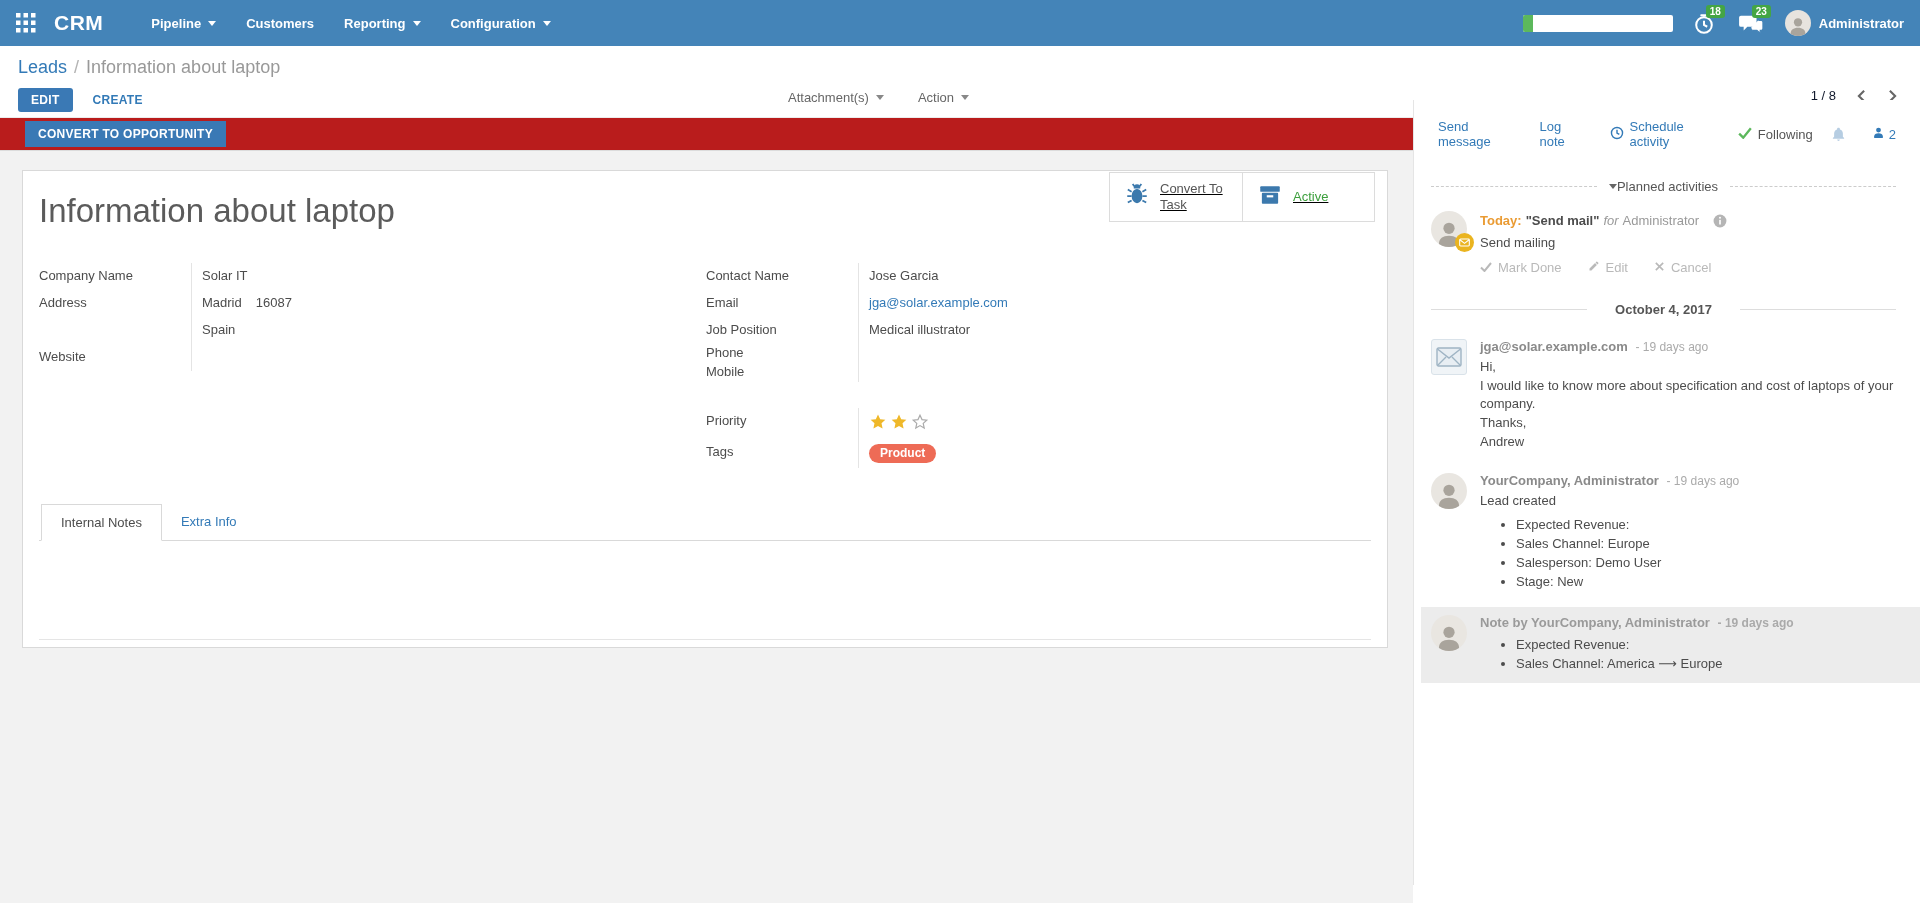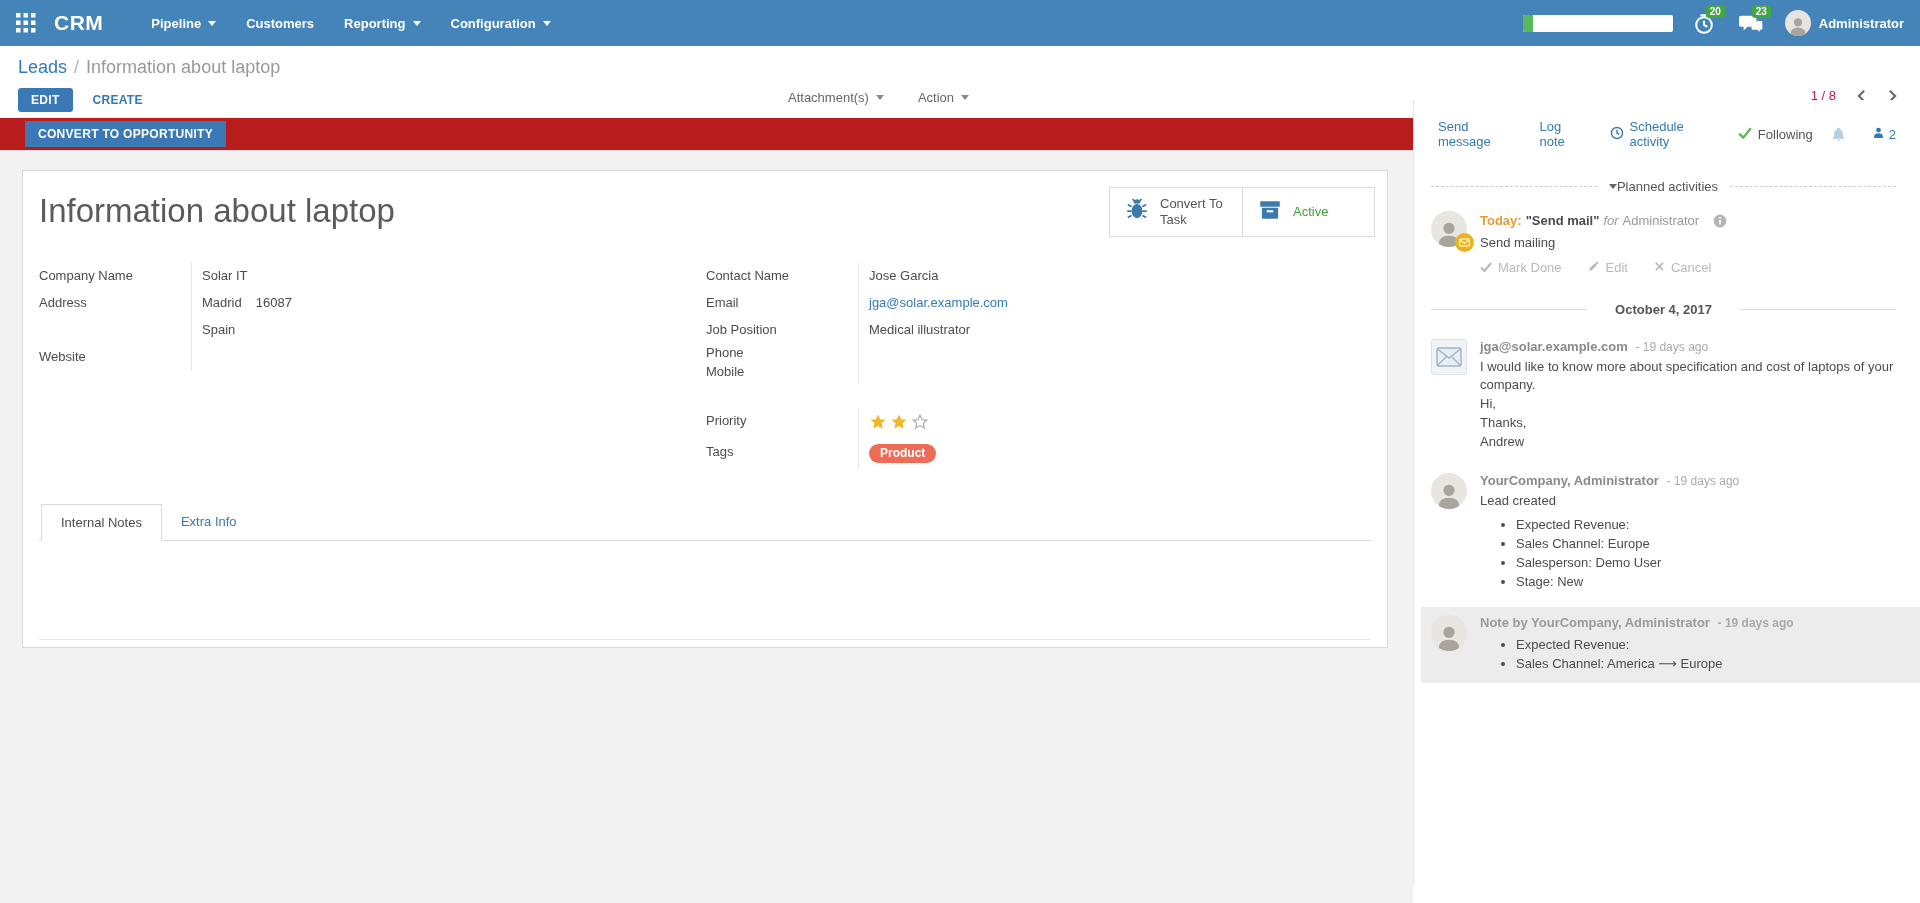--- a/index.html
+++ b/index.html
@@ -28,32 +28,32 @@
   .breadcrumb .bc-parent { color:#337ab7; cursor:pointer; text-decoration:none; }
   .breadcrumb .bc-sep { color:#b3b3b3; margin:0 7px; }
   .breadcrumb .bc-current { color:#999; }
   .cp-buttons { position:absolute; left:18px; top:42px; display:flex; align-items:center; gap:20px; }
   .btn-primary { background:#3a79b5; color:#fff; font-size:12px; font-weight:bold; padding:5px 13px; border:none; border-radius:3px; cursor:pointer; letter-spacing:.3px; }
   .btn-linkish { background:none; border:none; color:#337ab7; font-size:12px; font-weight:bold; cursor:pointer; letter-spacing:.3px; }
   .cp-dropdowns { position:absolute; left:788px; top:44px; display:flex; gap:34px; }
   .cp-drop { font-size:13px; color:#666; display:flex; align-items:center; gap:7px; cursor:pointer; }
   .caret-g { width:0; height:0; border-left:4px solid transparent; border-right:4px solid transparent; border-top:5px solid #888; }
   .pager { position:absolute; right:22px; top:42px; display:flex; align-items:center; gap:20px; }
-  .pager-count { font-size:13px; color:#be185d; }
+  .pager-count { font-size:13px; color:#0f172a; }
   .chev { cursor:pointer; display:flex; align-items:center; }
 
   
   .statusbar { position:absolute; left:0; top:118px; width:1413px; height:33px; background:#b91c1c; border-bottom:1px solid #dcdcdc; display:flex; align-items:center; padding-left:25px; }
   .btn-convert { background:#3a79b5; color:#fff; font-size:12px; font-weight:bold; border:none; padding:6px 13px; cursor:pointer; letter-spacing:.3px; }
 
   
   .main-left { position:absolute; left:0; top:151px; width:1413px; height:752px; background:#f2f2f2; }
   .sheet { position:absolute; left:22px; top:19px; width:1366px; height:478px; background:#fff; border:1px solid #d9d9d9; padding:18px 16px 0 16px; }
   .sheet-title { font-size:33px; font-weight:400; color:#5b5b5b; line-height:44px; }
-  .stat-box { position:absolute; right:12px; top:16px; display:flex; border:1px solid #dcdcdc; background:#fff; }
+  .stat-box { position:absolute; right:12px; top:1px; display:flex; border:1px solid #dcdcdc; background:#fff;text-decoration:underline; }
   .stat-btn { display:flex; align-items:center; gap:10px; padding:8px 14px; min-width:132px; cursor:pointer; }
   .stat-btn + .stat-btn { border-left:1px solid #dcdcdc; }
   .stat-label { font-size:13px; color:#555; line-height:16px; }
   .stat-label.green { color:#3c9f3c; }
 
   .fgroups { display:flex; margin-top:30px; }
   .fcol { width:620px; }
   .fcol.right { width:660px; margin-left:47px; }
   .fgroup { display:grid; grid-template-columns:152px 1fr; }
   .fgroup.g2 { margin-top:28px; }
@@ -162,21 +162,21 @@
     <div class="nav-right">
       <div class="timer-bar">
           <div class="timer-fill"></div>
         </div>
       <div class="nav-iconbtn">
         <svg width="22" height="22" viewBox="0 0 24 24" fill="none" stroke="#fff" stroke-width="2.2">
             <circle cx="12" cy="13" r="8.5"></circle>
             <path d="M12 8.5V13l3.5 2"></path>
             <path d="M9 2.5h6" stroke-linecap="round"></path>
           </svg>
-        <span class="nav-badge">20</span>
+        <span class="nav-badge">18</span>
       </div>
       <div class="nav-iconbtn">
         <svg width="24" height="22" viewBox="0 0 26 24">
             <path d="M2 3h15a2 2 0 012 2v8a2 2 0 01-2 2H9l-4 4v-4H2a2 2 0 01-2-2V5a2 2 0 012-2z" fill="#fff"></path>
             <path d="M21 8h3a2 2 0 012 2v7a2 2 0 01-2 2h-1v3l-3.5-3H15a2 2 0 01-2-2v-1" fill="#fff" stroke="#4484b8" stroke-width="1.2"></path>
           </svg>
         <span class="nav-badge">23</span>
       </div>
       <div class="nav-user">
         <span class="avatar-sm">
@@ -424,22 +424,22 @@
               <path d="M1.5 2l11.5 9L24.5 2M1.5 18.5L10 10M24.5 18.5L16 10"></path>
             </svg>
         </div>
       </div>
       <div class="msg-body">
         <div class="msg-header">
           <span class="msg-sender">jga@solar.example.com</span>
           <span class="msg-time">- 19 days ago</span>
         </div>
         <div class="msg-text">
+          <div>Hi,</div>
           <div>I would like to know more about specification and cost of laptops of your company.</div>
-          <div>Hi,</div>
           <div>Thanks,</div>
           <div>Andrew</div>
         </div>
       </div>
     </div>
 
     <div class="message">
       <div class="msg-icon">
         <div class="avatar-lg">
           <svg width="30" height="30" viewBox="0 0 24 24" fill="#a9a49c">

